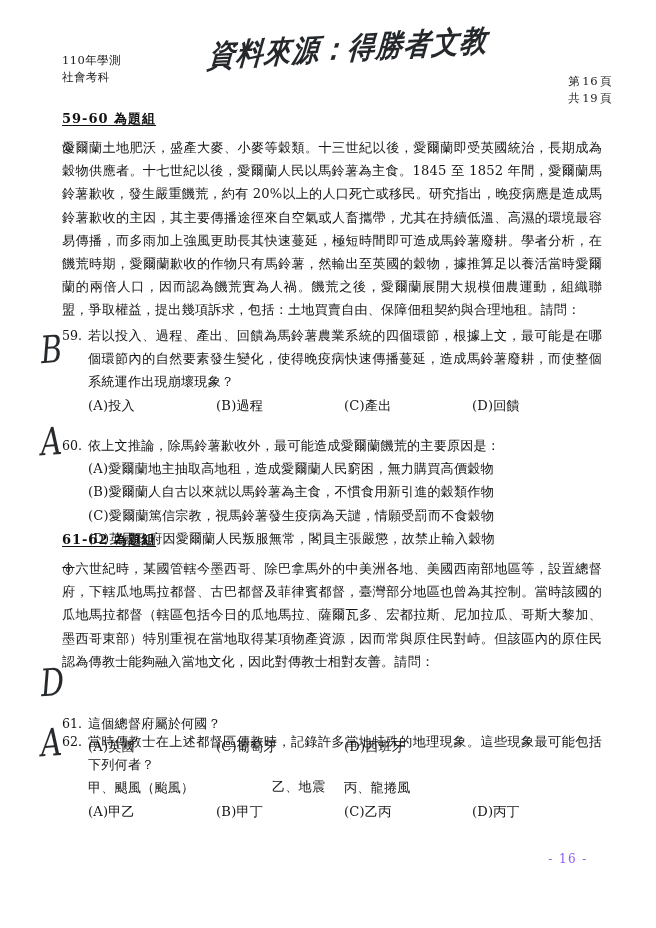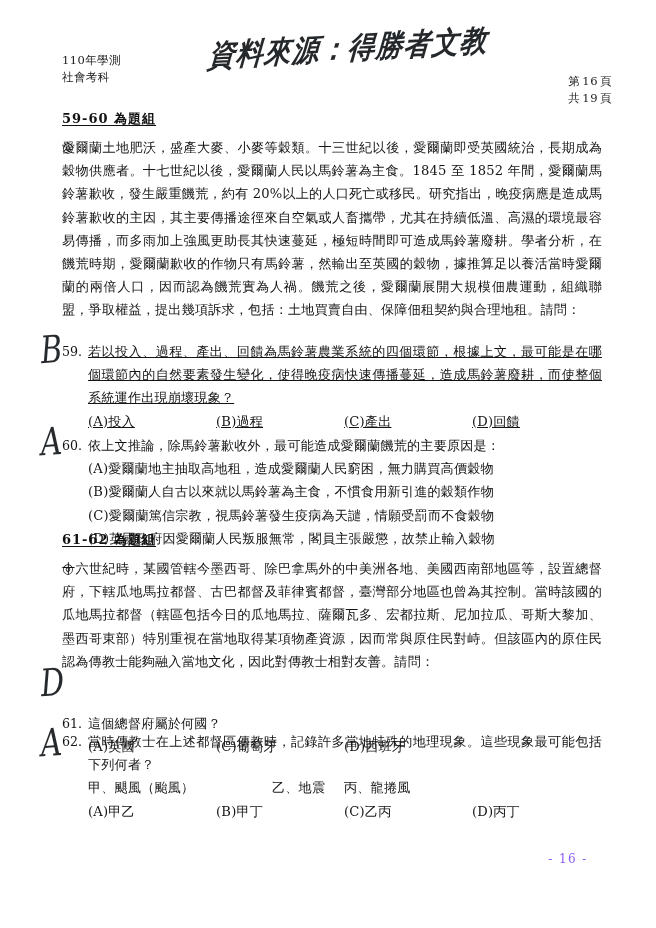--- a/index.html
+++ b/index.html
@@ -155,21 +155,21 @@
   }
   .items-row {
     display: flex;
     padding-left: 26px;
     font-size: 13.1px;
     line-height: 23.2px;
     letter-spacing: 0.2px;
   }
   .items-row .item { width: 128px; white-space: nowrap; }
   .items-row .item.wide { width: 184px; }
-  .items-row .item.narrow { width: 72px; }
+  .items-row .item.narrow { width: 72px; font-family: Liberation Mono, monospace; }
 
   
   .margin-answer {
     position: absolute;
     left: 40px;
     font-family: "DejaVu Serif", "Liberation Serif", serif;
     font-size: 31px;
     font-weight: 500;
     font-style: italic;
     color: #15181c;
@@ -219,21 +219,21 @@
 
   <div class="content">
 
     <div class="group-title" style="top:110px;">59-60 為題組</div>
 
     <div class="passage" style="top:136px;">
       <span class="marker">◎</span>
       <span class="ptext">愛爾蘭土地肥沃，盛產大麥、小麥等穀類。十三世紀以後，愛爾蘭即受英國統治，長期成為穀物供應者。十七世紀以後，愛爾蘭人民以馬鈴薯為主食。1845 至 1852 年間，愛爾蘭馬鈴薯歉收，發生嚴重饑荒，約有 20%以上的人口死亡或移民。研究指出，晚疫病應是造成馬鈴薯歉收的主因，其主要傳播途徑來自空氣或人畜攜帶，尤其在持續低溫、高濕的環境最容易傳播，而多雨加上強風更助長其快速蔓延，極短時間即可造成馬鈴薯廢耕。學者分析，在饑荒時期，愛爾蘭歉收的作物只有馬鈴薯，然輸出至英國的穀物，據推算足以養活當時愛爾蘭的兩倍人口，因而認為饑荒實為人禍。饑荒之後，愛爾蘭展開大規模佃農運動，組織聯盟，爭取權益，提出幾項訴求，包括：土地買賣自由、保障佃租契約與合理地租。請問：</span>
     </div>
 
-    <div class="question" style="top:340px;text-decoration:underline;">
+    <div class="question" style="top:324px;">
       <div class="q-stem">
         <span class="q-num">59.</span>
         <span>若以投入、過程、產出、回饋為馬鈴薯農業系統的四個環節，根據上文，最可能是在哪個環節內的自然要素發生變化，使得晚疫病快速傳播蔓延，造成馬鈴薯廢耕，而使整個系統運作出現崩壞現象？</span>
       </div>
       <div class="opts-row">
         <span class="opt">(A)投入</span>
         <span class="opt">(B)過程</span>
         <span class="opt">(C)產出</span>
         <span class="opt">(D)回饋</span>
       </div>

